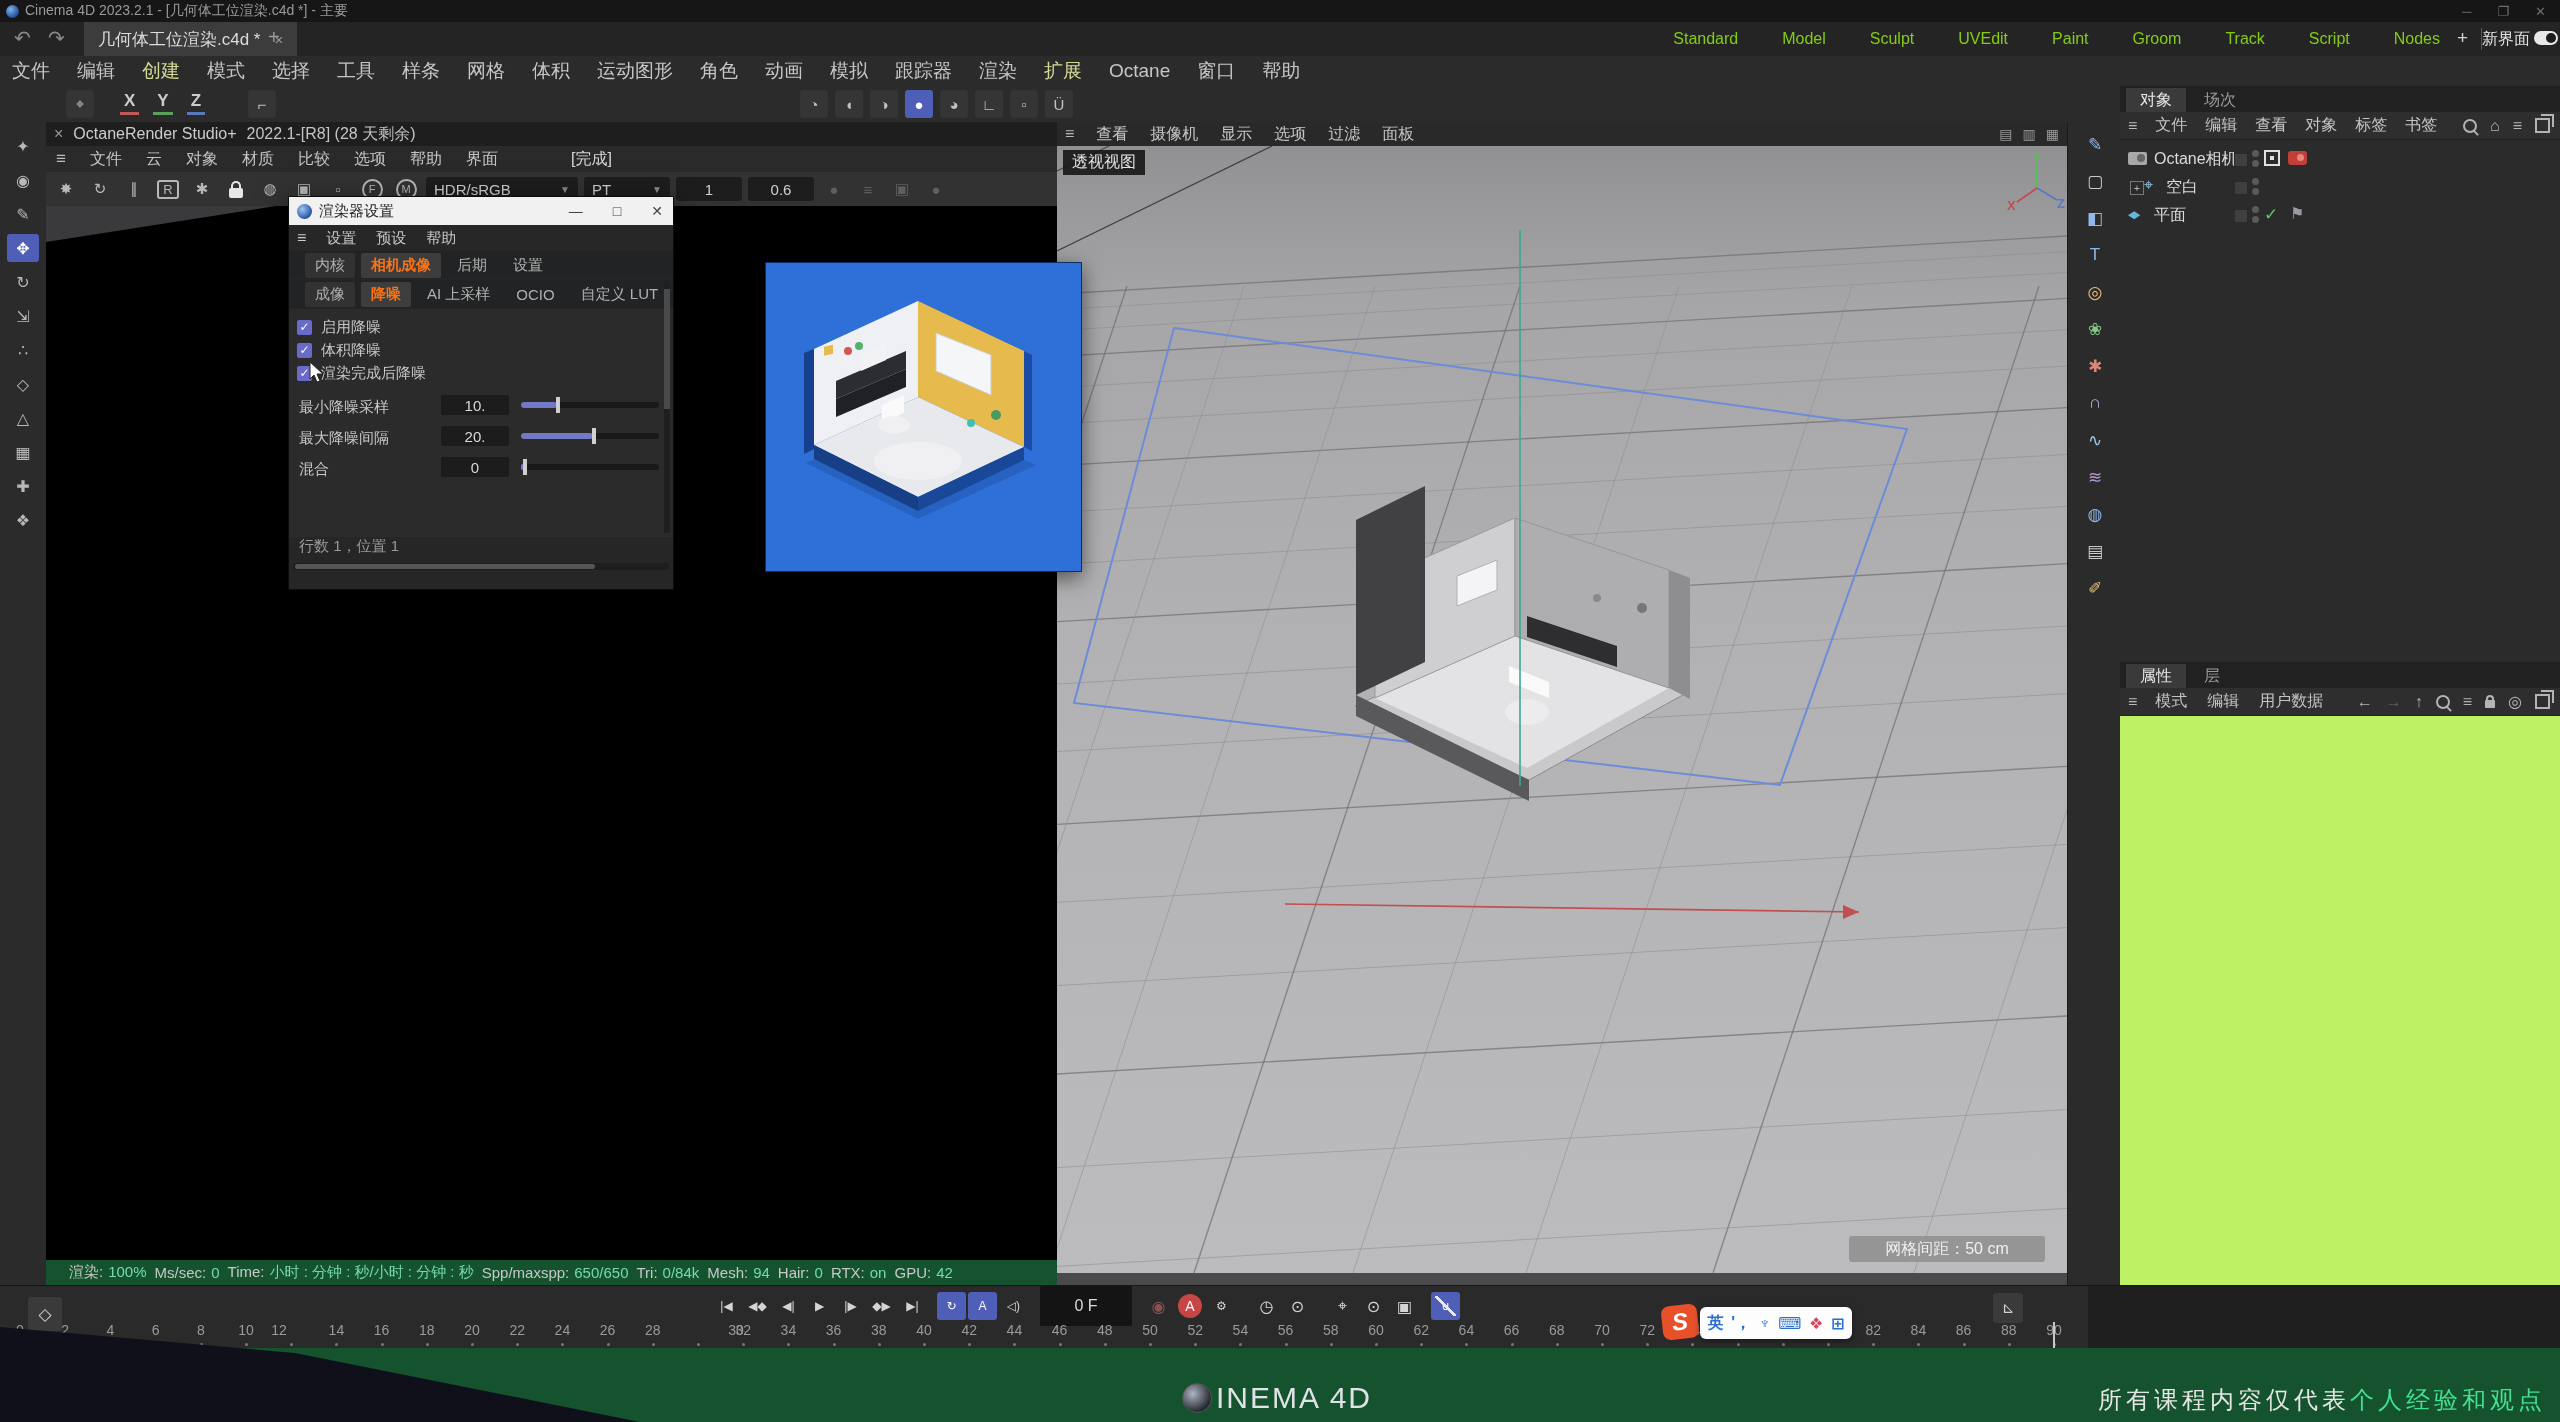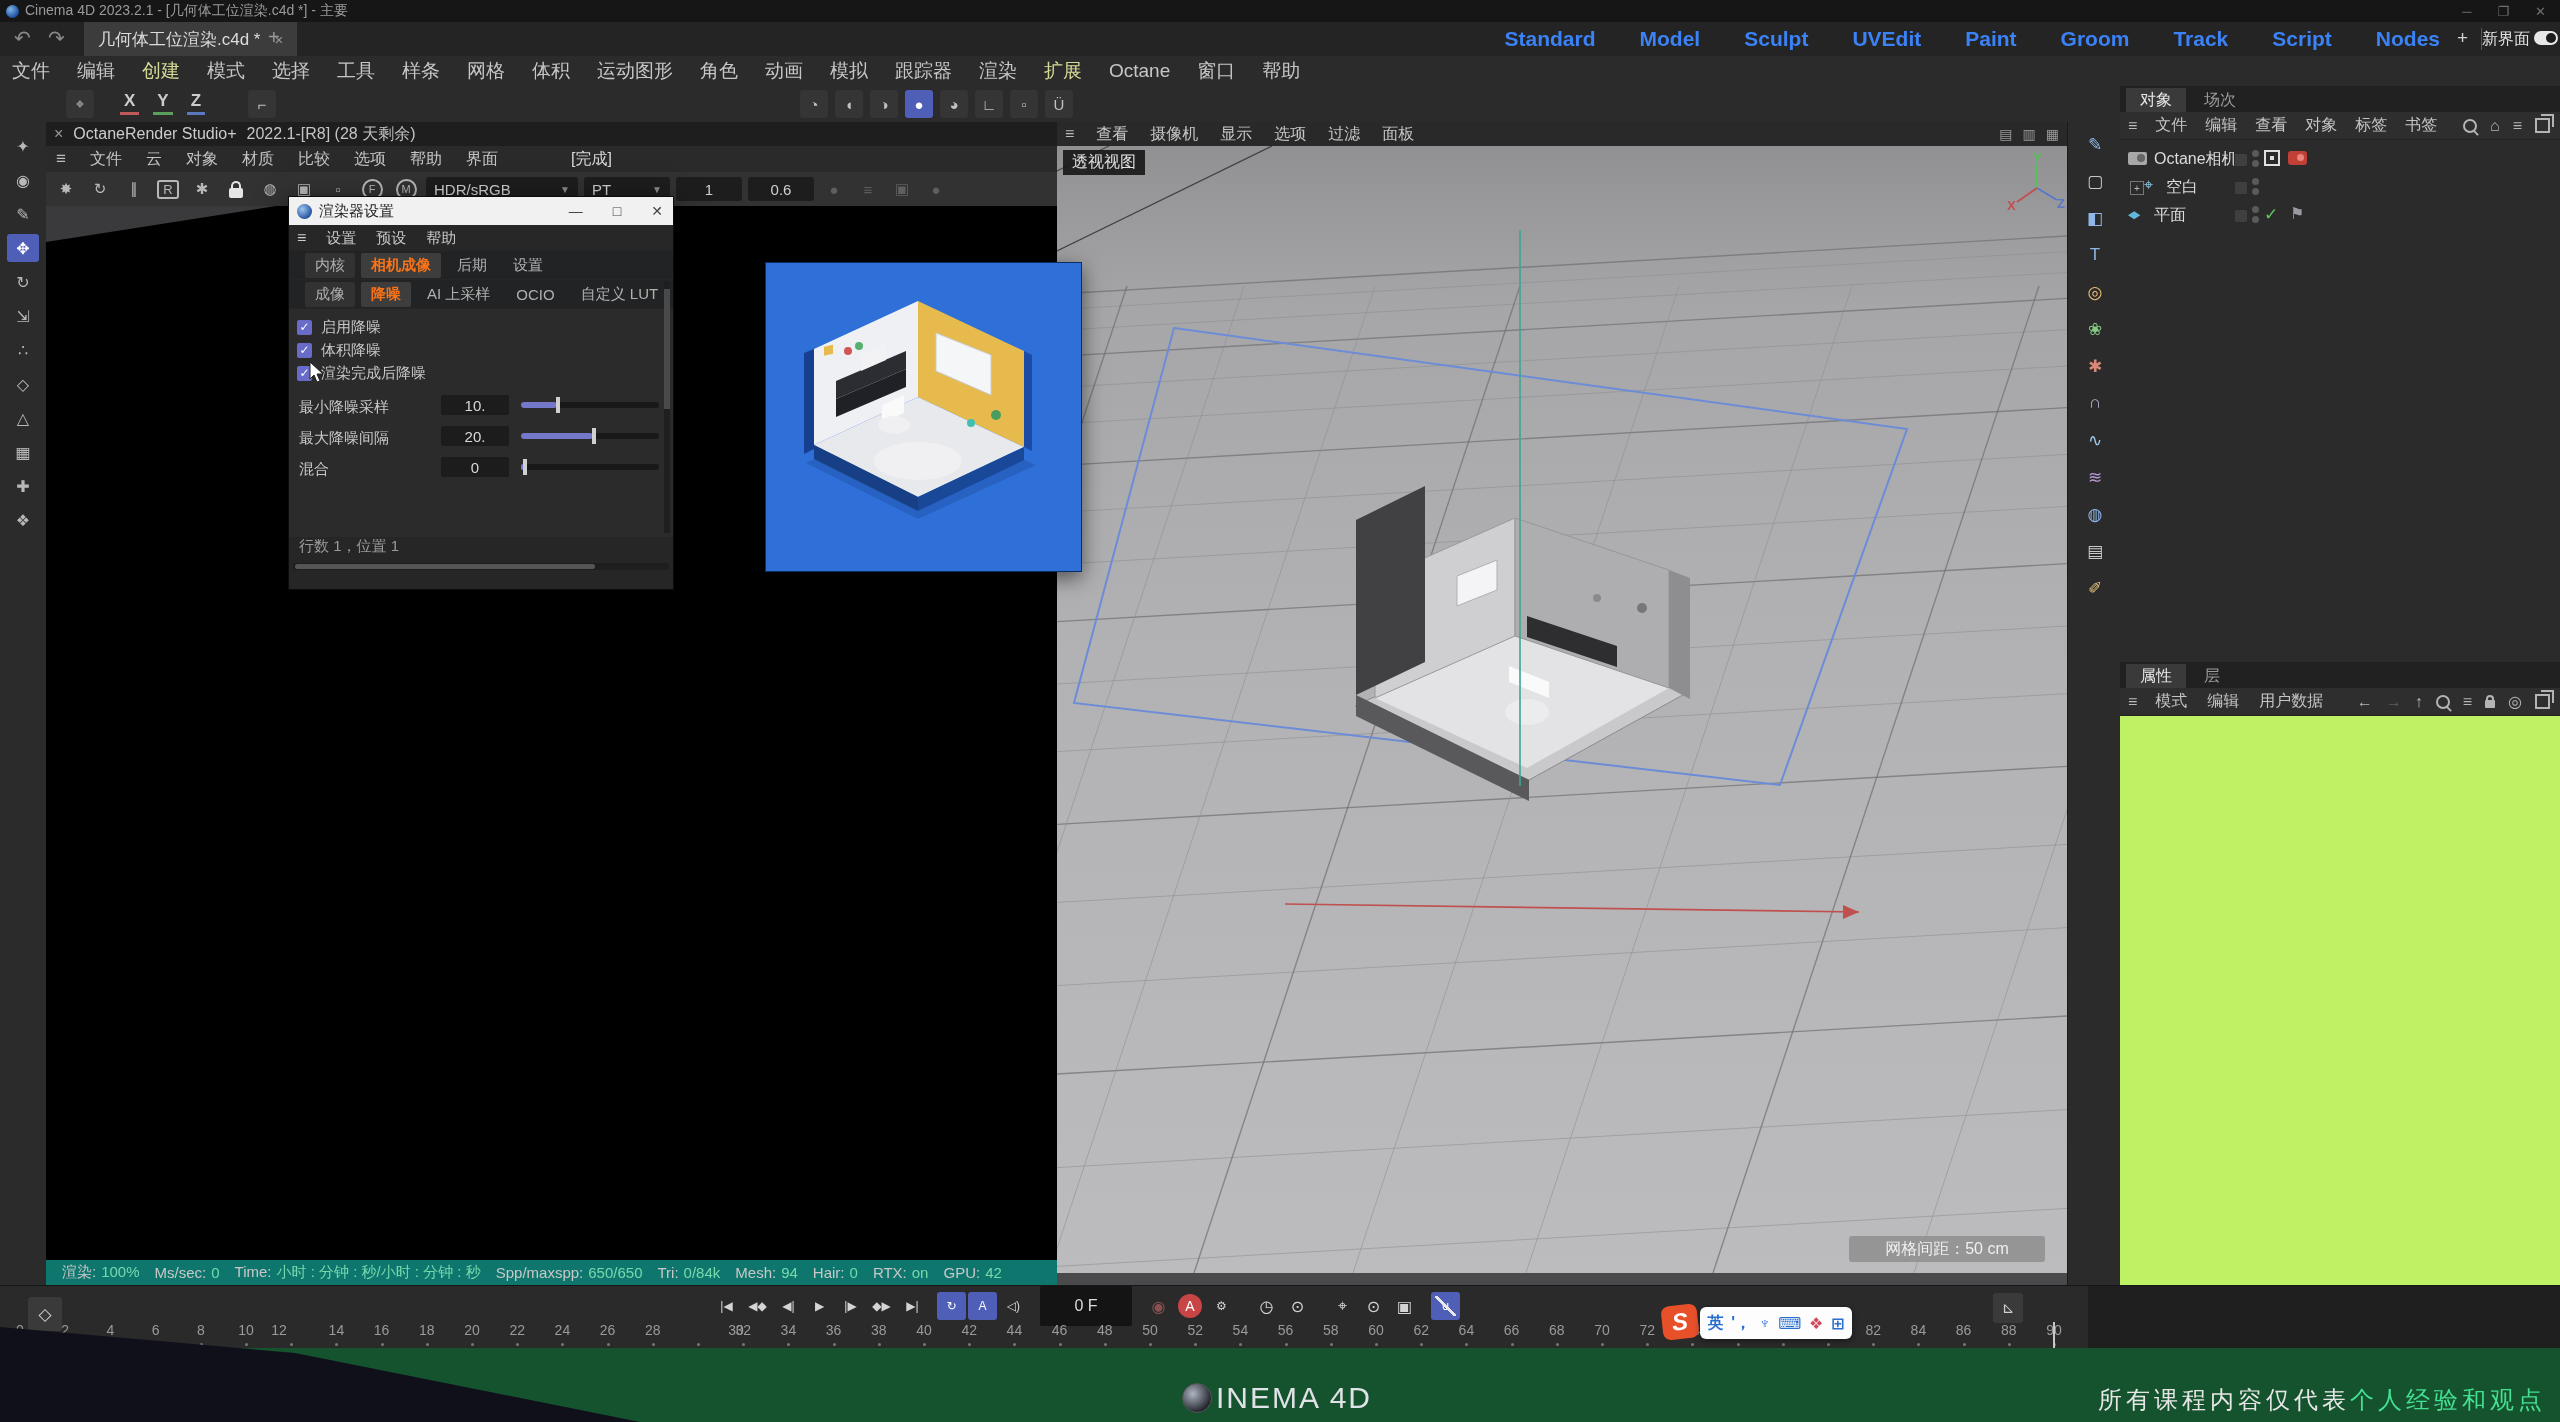--- a/index.html
+++ b/index.html
@@ -12,21 +12,21 @@
   #titlebar .ttl{font-size:14px;color:#9a9a9a;white-space:nowrap;}
   #win-controls{position:absolute;right:14px;top:0;height:22px;display:flex;gap:26px;align-items:center;}
   #win-controls div{color:#6f6f6f;font-size:13px;}
   
   #tabbar{left:0;top:22px;width:2560px;height:34px;background:#242424;border-bottom:1px solid #191919;}
   .undo-redo{position:absolute;top:4px;font-size:20px;color:#8a8a8a;}
   #doc-tab{position:absolute;left:84px;top:0;height:34px;padding:0 14px;background:#3c3c3c;display:flex;align-items:center;gap:14px;font-size:17px;color:#dcdcdc;}
   #doc-tab .x{color:#9a9a9a;font-size:15px;}
   #add-tab{position:absolute;left:268px;top:4px;font-size:20px;color:#9a9a9a;}
   #layout-tabs{position:absolute;right:120px;top:0;height:34px;display:flex;align-items:center;gap:44px;}
-  #layout-tabs .lt{font-size:21px;color:#3b82f6;white-space:nowrap;font-weight:bold;}
+  #layout-tabs .lt{font-size:16px;color:#84cc16;white-space:nowrap;}
   #add-layout{position:absolute;right:92px;top:5px;font-size:19px;color:#cfcfcf;}
   #ui-sep{position:absolute;right:78px;top:6px;width:1px;height:22px;background:#555;}
   #new-ui{position:absolute;right:30px;top:7px;font-size:16px;color:#e2e2e2;white-space:nowrap;}
   #ui-toggle{position:absolute;right:2px;top:9px;width:24px;height:14px;border-radius:8px;background:#e8e8e8;}
   #ui-toggle::after{content:"";position:absolute;right:2px;top:2px;width:10px;height:10px;border-radius:50%;background:#1c1c1c;}
   
   #menubar{left:0;top:56px;width:2560px;height:30px;background:#2b2b2b;display:flex;align-items:center;padding-left:12px;gap:27px;border-bottom:1px solid #202020;}
   .mi{font-size:19px;color:#c6c6c6;white-space:nowrap;}
   .mi.hl{color:#d6da96;}
   
@@ -58,21 +58,21 @@
   .lockbody::before{content:"";position:absolute;top:-7px;left:2px;width:10px;height:9px;border:2.5px solid #e6e6e6;border-bottom:none;border-radius:6px 6px 0 0;box-sizing:border-box;}
   .osel{height:24px;background:#1d1d1d;border-radius:3px;color:#cfcfcf;font-size:15px;display:flex;align-items:center;justify-content:space-between;padding:0 8px;flex:0 0 auto;}
   .osel .car{font-size:10px;color:#8a8a8a;margin-left:10px;}
   .ofield{height:24px;background:#1d1d1d;border-radius:3px;color:#cfcfcf;font-size:15px;display:flex;align-items:center;justify-content:center;flex:0 0 auto;}
   .oi.dim{color:#5f5f5f;}
   #oct-canvas{position:absolute;left:0;top:84px;width:100%;height:1030px;background:#000;overflow:hidden;}
   #oct-wedge{position:absolute;left:0;top:0;width:230px;height:36px;background:#3a3a3c;clip-path:polygon(0 0,230px 0,0 36px);}
   #oct-rtabs{position:absolute;left:0;top:1114px;width:100%;height:24px;background:#141414;display:flex;align-items:flex-end;gap:2px;padding-left:4px;box-sizing:border-box;}
   .rtab{height:22px;padding:0 12px;display:flex;align-items:center;font-size:14px;background:#343434;color:#c0c0c0;}
   .rtab.active{background:#e0982f;color:#222;}
-  #oct-status{position:absolute;left:0;top:1138px;width:100%;height:25px;background:#0f766e;display:flex;align-items:center;padding-left:16px;box-sizing:border-box;gap:15px;white-space:nowrap;overflow:hidden;}
+  #oct-status{position:absolute;left:0;top:1138px;width:100%;height:25px;background:#14532d;display:flex;align-items:center;padding-left:23px;box-sizing:border-box;gap:8px;white-space:nowrap;overflow:hidden;}
   .seg{font-size:15px;color:#c8c8c8;flex:0 0 auto;}
   .seg b{font-weight:normal;color:#76d9ac;margin-left:5px;}
   
   #viewport{left:1057px;top:122px;width:1010px;height:1163px;background:#a8a8aa;}
   #vp-menu{position:absolute;left:0;top:0;width:100%;height:24px;background:#292929;display:flex;align-items:center;gap:22px;padding-left:8px;box-sizing:border-box;}
   #vp-menu .vmi{font-size:16px;color:#c4c4c4;}
   #vp-right-icons{position:absolute;right:8px;top:0;height:24px;display:flex;gap:10px;align-items:center;}
   #vp-right-icons div{color:#9a9a9a;font-size:14px;}
   #vp-scene{position:absolute;left:0;top:24px;width:1010px;height:1139px;overflow:hidden;
             background:linear-gradient(#919194 0%,#a6a6a9 14%,#b2b2b4 45%,#bcbcbe 100%);}

